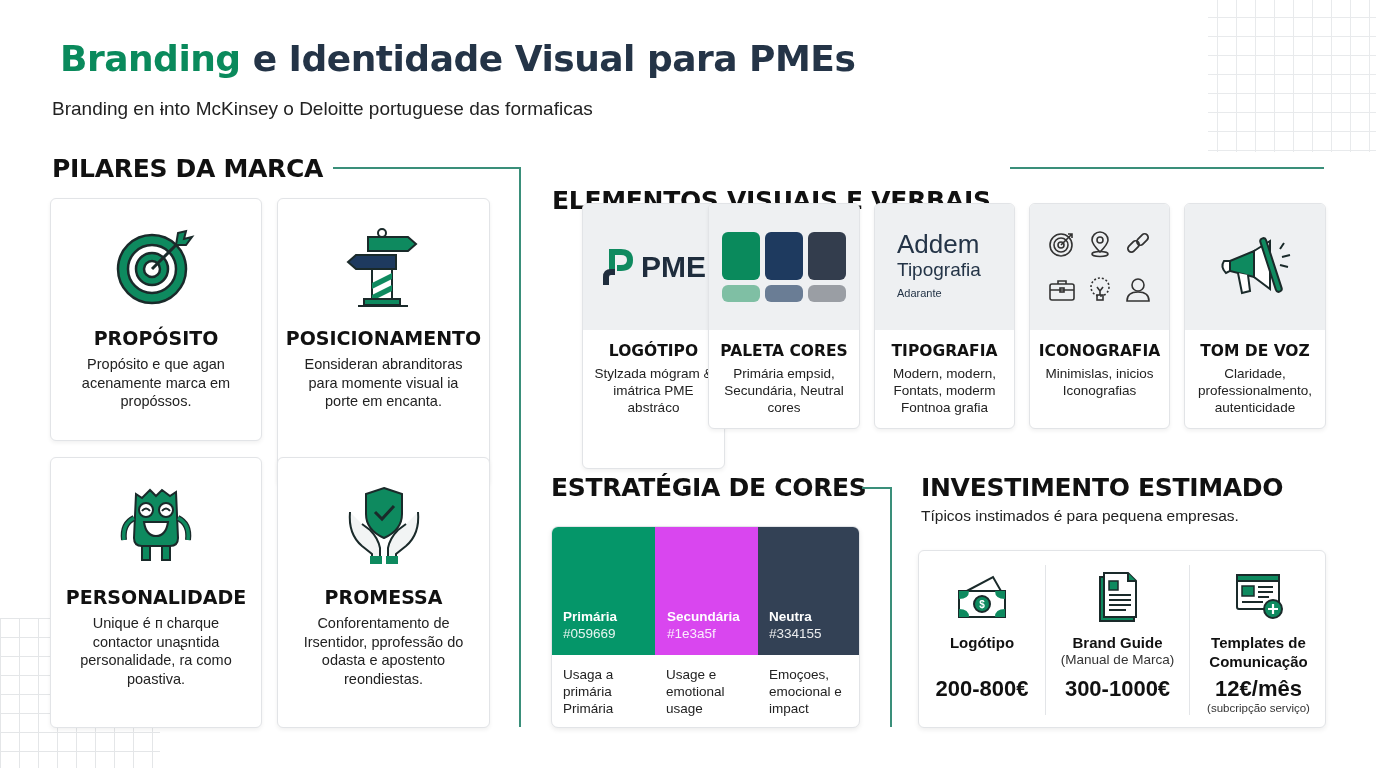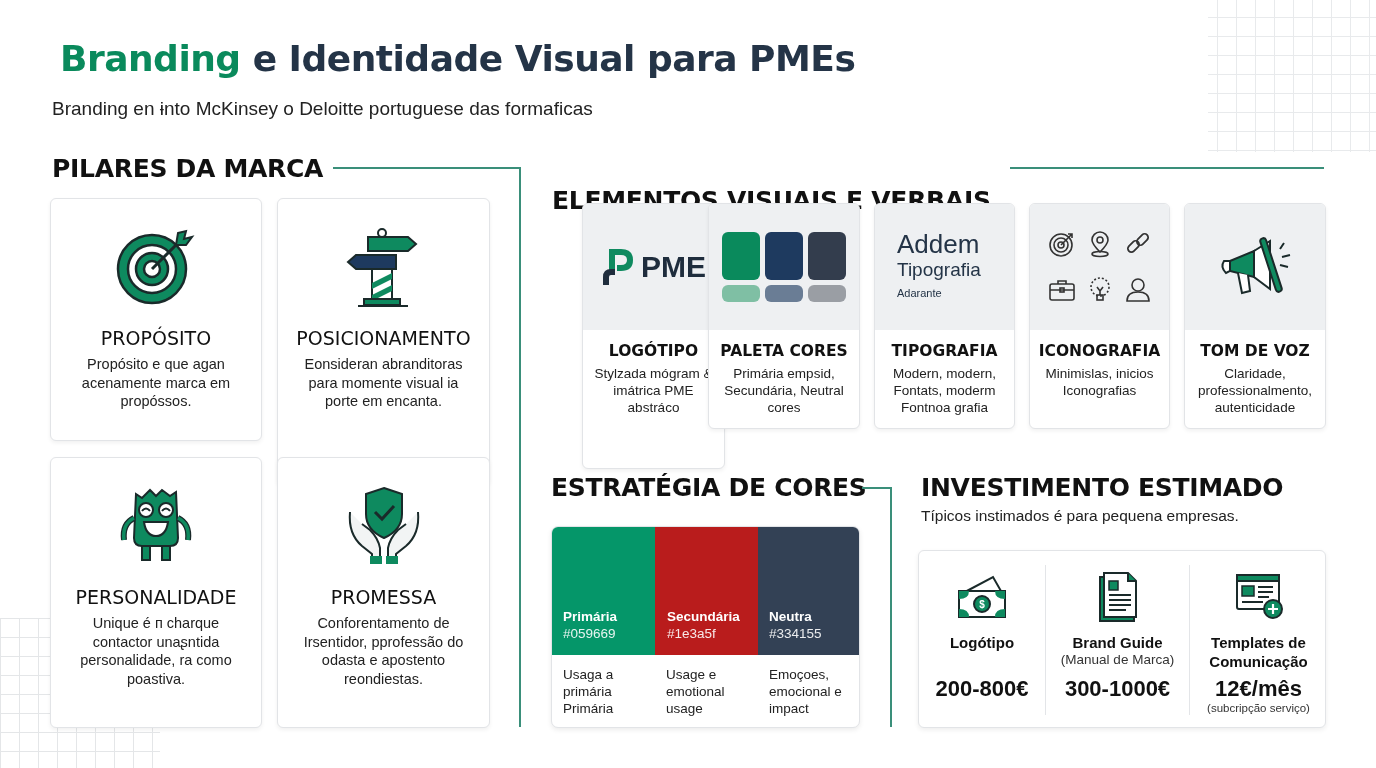--- a/index.html
+++ b/index.html
@@ -16,21 +16,21 @@
 
   .title { position: absolute; left: 60px; top: 38px; font-size: 36px; font-weight: bold; color: #243447; letter-spacing: -0.5px; white-space: nowrap; }
   .title .accent { color: #0a8a5c; }
   .subtitle { position: absolute; left: 52px; top: 98px; font-size: 19px; color: #222; font-family: "Liberation Sans", sans-serif; }
 
   .sec-h { position: absolute; font-size: 25px; font-weight: bold; color: #111; white-space: nowrap; letter-spacing: -0.3px; }
   .line { position: absolute; background: #3a8f7a; }
 
   .card { position: absolute; background: #fff; border: 1px solid #e2e4e7; border-radius: 6px; box-shadow: 0 2px 4px rgba(0,0,0,0.06); text-align: center; }
   .pillar .ico { position: absolute; left: 0; right: 0; top: 26px; height: 84px; display: flex; justify-content: center; }
-  .pillar .h { position: absolute; left: 0; right: 0; top: 128px; font-size: 19px; font-weight: normal; color: #111; }
+  .pillar .h { position: absolute; left: 0; right: 0; top: 128px; font-size: 19px; font-weight: bold; color: #111; }
   .pillar .d { position: absolute; left: 14px; right: 14px; top: 156px; font-size: 14.5px; line-height: 18.5px; color: #222; font-family: "Liberation Sans", sans-serif; }
 
   .ev { overflow: hidden; }
   .ev .top { position: absolute; left: 0; right: 0; top: 0; height: 126px; background: #eef0f2; display: flex; align-items: center; justify-content: center; }
   .ev .h { position: absolute; left: 0; right: 0; top: 138px; font-size: 15.5px; font-weight: bold; color: #111; }
   .ev .d { position: absolute; left: 6px; right: 6px; top: 161px; font-size: 13.5px; line-height: 17px; color: #222; font-family: "Liberation Sans", sans-serif; }
 
   .pme-logo { display: flex; align-items: center; gap: 6px; }
   .pme-logo span { font-size: 30px; font-weight: bold; color: #1f2d3d; font-family: "Liberation Sans", sans-serif; }
 
@@ -259,21 +259,21 @@
 
 <div class="strat">
   <div class="col" style="left:0;">
     <div class="sw" style="background:#059669;">
       <div class="n">Primária</div>
       <div class="hx">#059669</div>
     </div>
     <div class="u">Usaga a primária Primária</div>
   </div>
   <div class="col" style="left:103px;">
-    <div class="sw" style="background:#b91c1c;padding-left:12px;">
+    <div class="sw" style="background:#d946ef;padding-left:12px;">
       <div class="n">Secundária</div>
       <div class="hx">#1e3a5f</div>
     </div>
     <div class="u">Usage e emotional usage</div>
   </div>
   <div class="col" style="left:206px;">
     <div class="sw" style="background:#334155;">
       <div class="n">Neutra</div>
       <div class="hx">#334155</div>
     </div>

